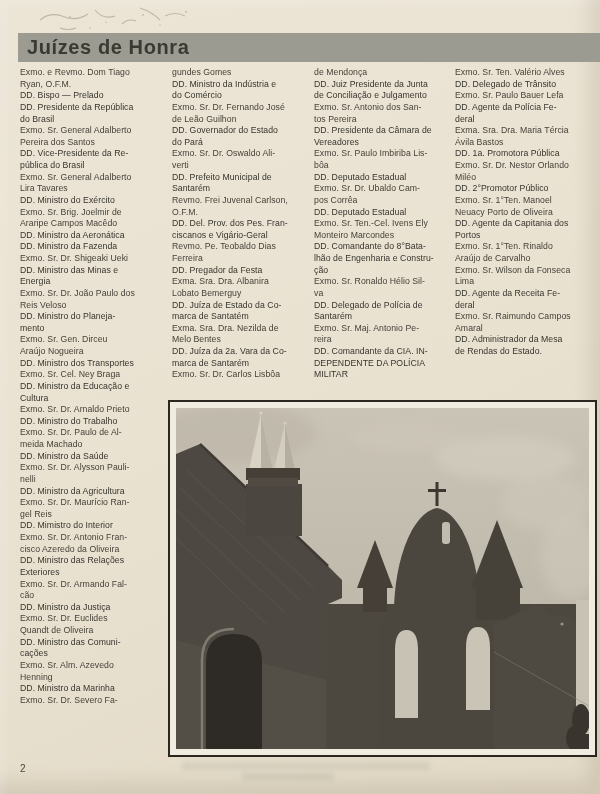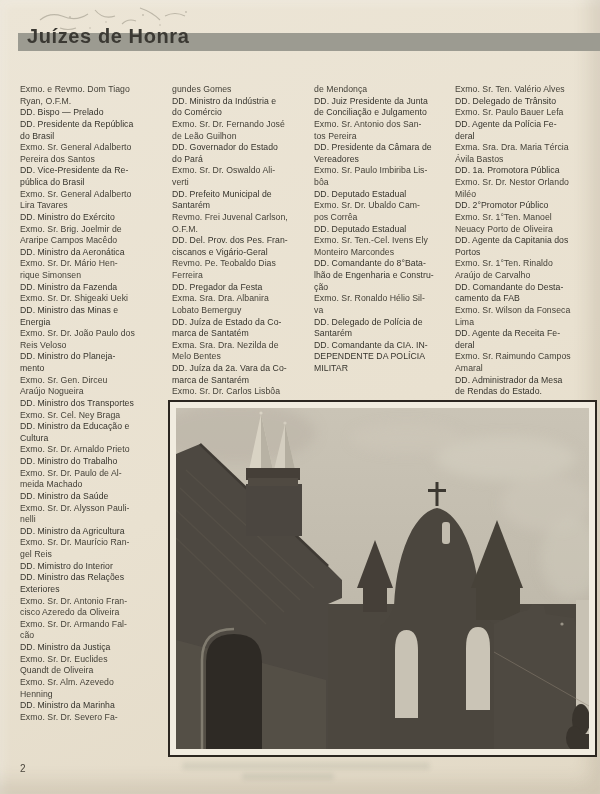--- a/index.html
+++ b/index.html
@@ -13,30 +13,30 @@
   *{margin:0;padding:0;box-sizing:border-box;}
   html,body{width:600px;height:794px;}
   body{font-family:"Liberation Sans",sans-serif;}
   .page{
     position:relative;width:600px;height:794px;overflow:hidden;
     background:linear-gradient(155deg,#ece5d6 0%,var(--page-bg) 55%,#e2d9c6 100%);
     box-shadow:inset -10px -12px 18px rgba(80,65,40,.12), inset 4px 4px 10px rgba(255,255,255,.25);
   }
   .smudge{position:absolute;left:0;top:0;}
   .title-bar{
-    position:absolute;left:18px;top:33px;width:582px;height:18px;
+    position:absolute;left:18px;top:33px;width:582px;height:29px;
     background:var(--title-bar-bg);
-    display:flex;align-items:flex-end;
+    display:flex;align-items:flex-start;
   }
   .title-bar h1{
     font-size:20px;font-weight:bold;color:var(--title-text);
     letter-spacing:.6px;padding-left:9px;line-height:29px;
   }
   .columns{
-    position:absolute;left:20px;top:84px;width:577px;
+    position:absolute;left:20px;top:67px;width:577px;
     display:grid;grid-template-columns:144px 134px 133px 142px;column-gap:8px;
     align-items:start;
   }
   .col{color:var(--body-text);font-size:8.7px;line-height:11.63px;letter-spacing:.05px;}
   .entry{white-space:pre-line;margin:0;}
   .entry.bold{font-weight:normal;color:#36342d;}
   .photo{
     position:absolute;left:168px;top:400px;width:429px;height:357px;
     border:2px solid var(--photo-frame);
     background:var(--photo-mat);
@@ -89,22 +89,20 @@
         <p class="entry">Exmo. Sr. General Adalberto
 Pereira dos Santos</p>
         <p class="entry bold">DD. Vice-Presidente da Re-
 pública do Brasil</p>
         <p class="entry">Exmo. Sr. General Adalberto
 Lira Tavares</p>
         <p class="entry bold">DD. Ministro do Exército</p>
         <p class="entry">Exmo. Sr. Brig. Joelmir de
 Araripe Campos Macêdo</p>
         <p class="entry bold">DD. Ministro da Aeronática</p>
-        <p class="entry">Exmo. Sr. Dr. Mário Hen-
-rique Simonsen</p>
         <p class="entry bold">DD. Ministro da Fazenda</p>
         <p class="entry">Exmo. Sr. Dr. Shigeaki Ueki</p>
         <p class="entry bold">DD. Ministro das Minas e
 Energia</p>
         <p class="entry">Exmo. Sr. Dr. João Paulo dos
 Reis Veloso</p>
         <p class="entry bold">DD. Ministro do Planeja-
 mento</p>
         <p class="entry">Exmo. Sr. Gen. Dirceu
 Araújo Nogueira</p>
@@ -116,29 +114,31 @@
         <p class="entry bold">DD. Ministro do Trabalho</p>
         <p class="entry">Exmo. Sr. Dr. Paulo de Al-
 meida Machado</p>
         <p class="entry bold">DD. Ministro da Saúde</p>
         <p class="entry">Exmo. Sr. Dr. Alysson Pauli-
 nelli</p>
         <p class="entry bold">DD. Ministro da Agricultura</p>
         <p class="entry">Exmo. Sr. Dr. Maurício Ran-
 gel Reis</p>
         <p class="entry bold">DD. Mimistro do Interior</p>
+        <p class="entry">Exmo. Sr. Dr. Antonio Fran-
+cisco Azeredo da Oliveira</p>
         <p class="entry bold">DD. Ministro das Relações
 Exteriores</p>
-        <p class="entry">Exmo. Sr. Dr. Antonio Fran-
-cisco Azeredo da Oliveira</p>
         <p class="entry">Exmo. Sr. Dr. Armando Fal-
 cão</p>
         <p class="entry bold">DD. Ministro da Justiça</p>
         <p class="entry">Exmo. Sr. Dr. Euclides
 Quandt de Oliveira</p>
+        <p class="entry bold">DD. Ministro das Comuni-
+cações</p>
         <p class="entry">Exmo. Sr. Alm. Azevedo
 Henning</p>
         <p class="entry bold">DD. Ministro da Marinha</p>
         <p class="entry">Exmo. Sr. Dr. Severo Fa-</p>
       </section>
     <section class="col">
         <p class="entry">gundes Gomes</p>
         <p class="entry bold">DD. Ministro da Indústria e
 do Comércio</p>
         <p class="entry">Exmo. Sr. Dr. Fernando José
@@ -182,20 +182,22 @@
         <p class="entry bold">DD. Deputado Estadual</p>
         <p class="entry">Exmo. Sr. Ten.-Cel. Ivens Ely
 Monteiro Marcondes</p>
         <p class="entry bold">DD. Comandante do 8°Bata-
 lhão de Engenharia e Constru-
 ção</p>
         <p class="entry">Exmo. Sr. Ronaldo Hélio Sil-
 va</p>
         <p class="entry bold">DD. Delegado de Polícia de
 Santarém</p>
+        <p class="entry">Exmo. Sr. Maj. Antonio Pe-
+reira</p>
         <p class="entry bold">DD. Comandante da CIA. IN-
 DEPENDENTE DA POLÍCIA
 MILITAR</p>
       </section>
     <section class="col">
         <p class="entry">Exmo. Sr. Ten. Valério Alves</p>
         <p class="entry bold">DD. Delegado de Trânsito</p>
         <p class="entry">Exmo. Sr. Paulo Bauer Lefa</p>
         <p class="entry bold">DD. Agente da Polícia Fe-
 deral</p>
@@ -204,22 +206,20 @@
         <p class="entry bold">DD. 1a. Promotora Pública</p>
         <p class="entry">Exmo. Sr. Dr. Nestor Orlando
 Miléo</p>
         <p class="entry bold">DD. 2°Promotor Público</p>
         <p class="entry">Exmo. Sr. 1°Ten. Manoel
 Neuacy Porto de Oliveira</p>
         <p class="entry bold">DD. Agente da Capitania dos
 Portos</p>
         <p class="entry">Exmo. Sr. 1°Ten. Rinaldo
 Araújo de Carvalho</p>
-        <p class="entry bold">DD. Comandante do Desta-
-camento da FAB</p>
         <p class="entry">Exmo. Sr. Wilson da Fonseca
 Lima</p>
         <p class="entry bold">DD. Agente da Receita Fe-
 deral</p>
         <p class="entry">Exmo. Sr. Raimundo Campos
 Amaral</p>
         <p class="entry bold">DD. Administrador da Mesa
 de Rendas do Estado.</p>
       </section>
   </main>

